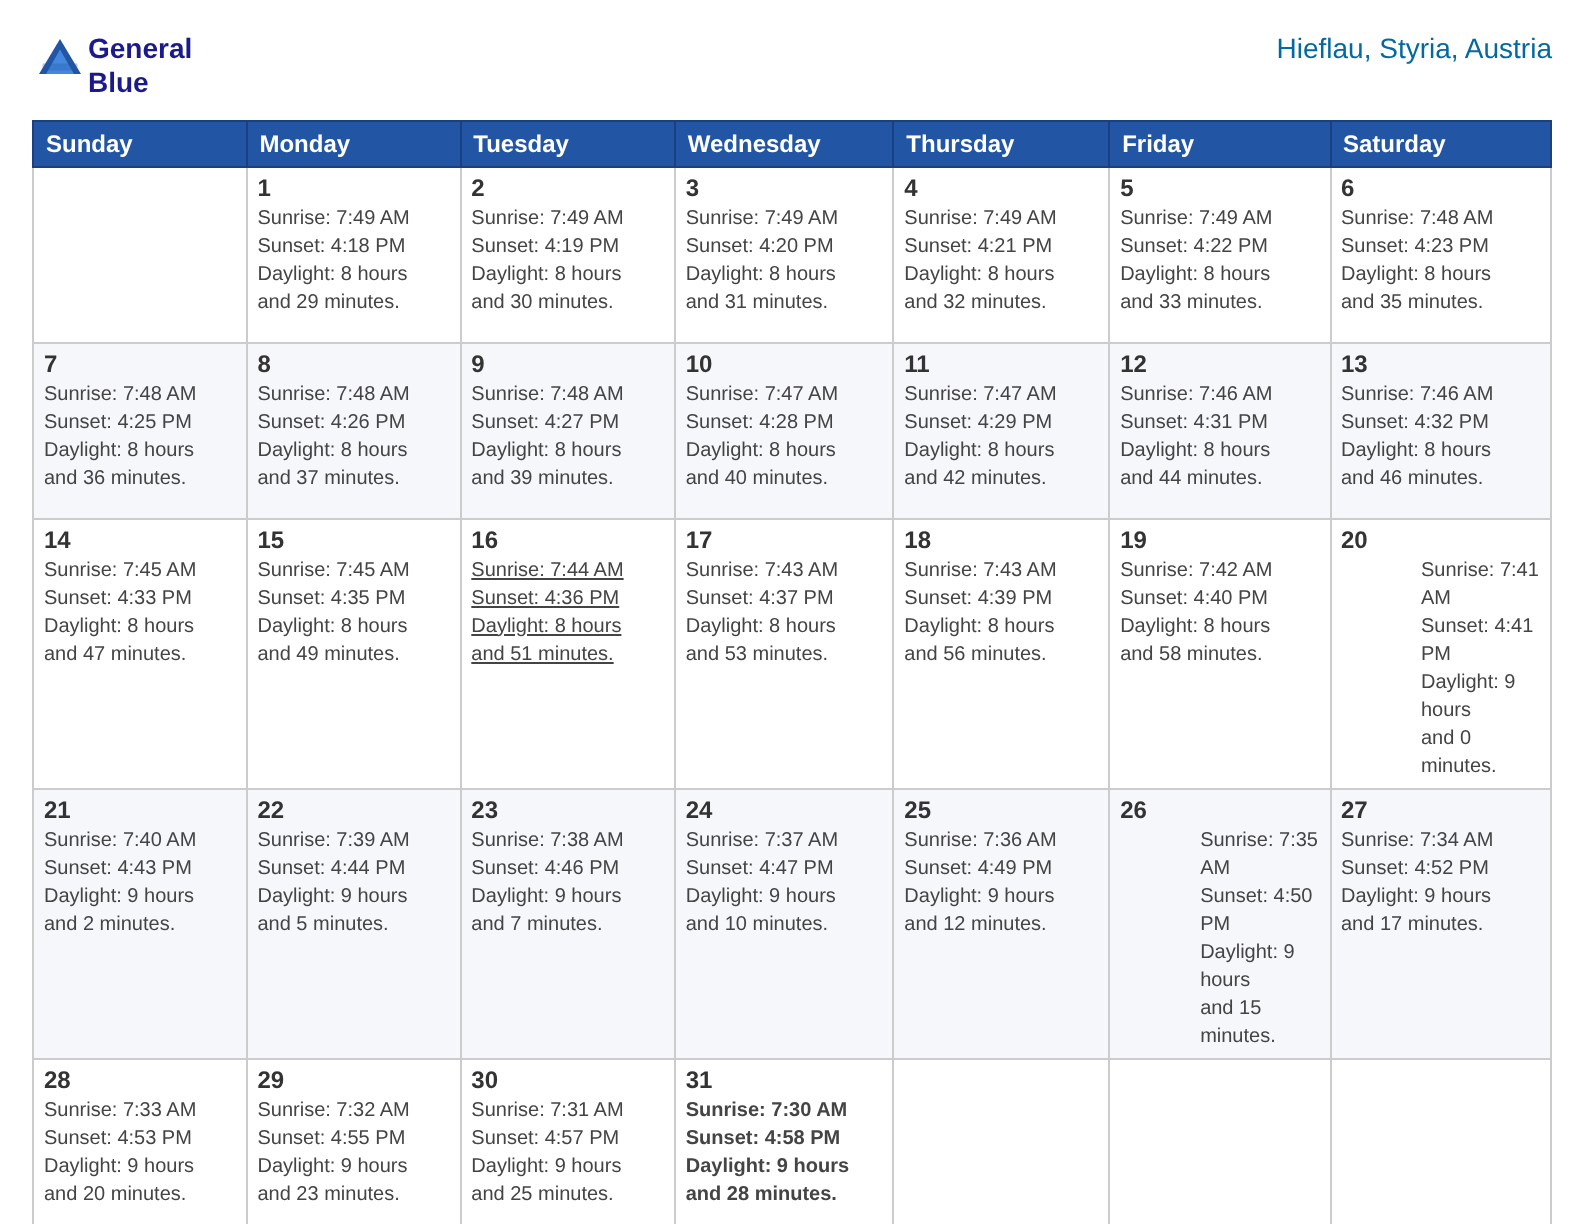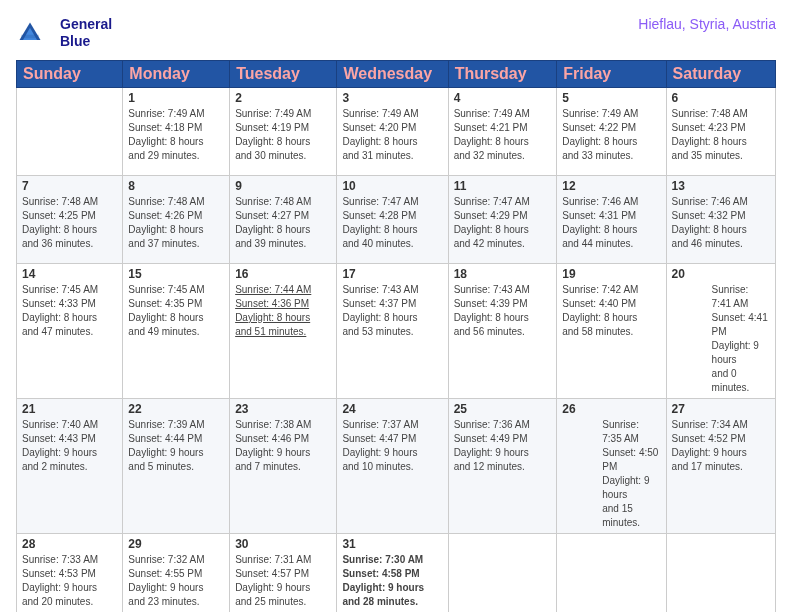--- a/index.html
+++ b/index.html
@@ -18,22 +18,21 @@
       flex-direction: column;
     }
     .header {
       display: flex;
       justify-content: space-between;
       align-items: flex-start;
       margin-bottom: 10px;
     }
     .logo {
       display: flex;
-      align-items: center;
-      gap: 16px;
+      gap: 0;
     }
     .logo-text {
       font-size: 14px;
       color: #1a1a8c;
       font-weight: bold;
       line-height: 1.2;
     }
     .logo-icon {
       width: 28px;
       height: 28px;
@@ -41,33 +40,33 @@
     .title-block {
       text-align: right;
     }
     .month-title {
       font-size: 32px;
       color: #333;
       font-weight: normal;
     }
     .location-title {
       font-size: 14px;
-      color: #8b5cf6;
+      color: #0369a1;
     }
     .calendar-table {
       width: 100%;
       border-collapse: collapse;
       flex: 1;
     }
     .calendar-table th {
       background-color: #2255a4;
-      color: #fca5a5;
+      color: #ffffff;
       text-align: left;
       padding: 4px 6px;
-      font-size: 16px;
+      font-size: 12px;
       border: 1px solid #1a4080;
     }
     .calendar-table td {
       border: 1px solid #ccc;
       vertical-align: top;
       padding: 3px 5px;
       font-size: 10px;
       color: #333;
       width: 113px;
       height: 88px;

